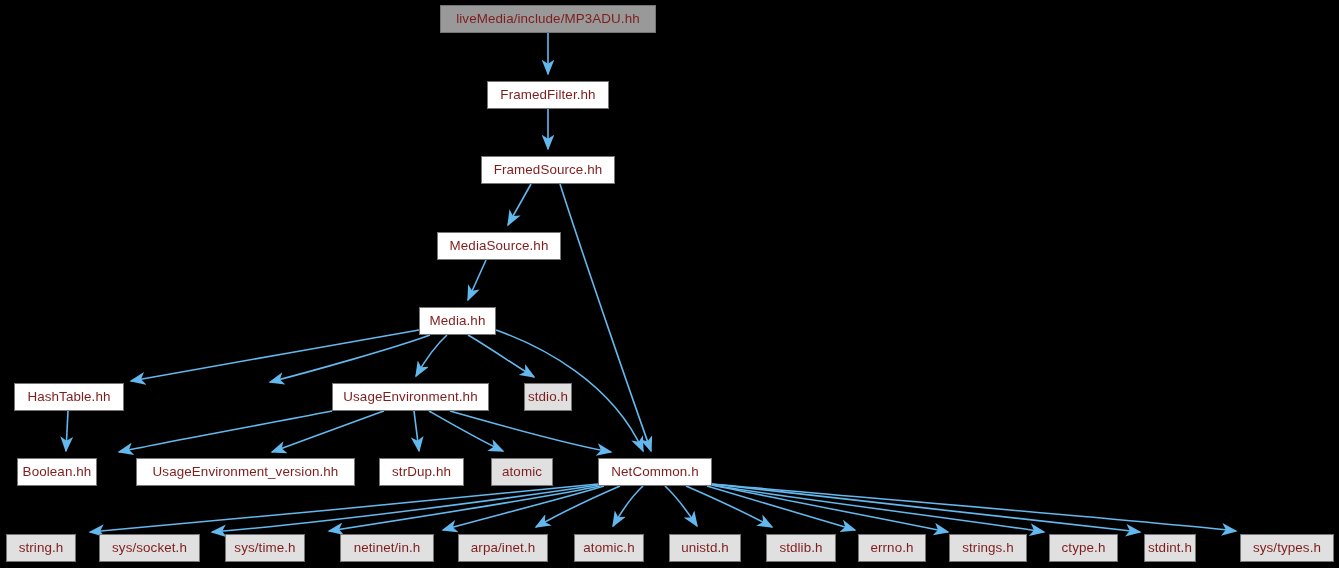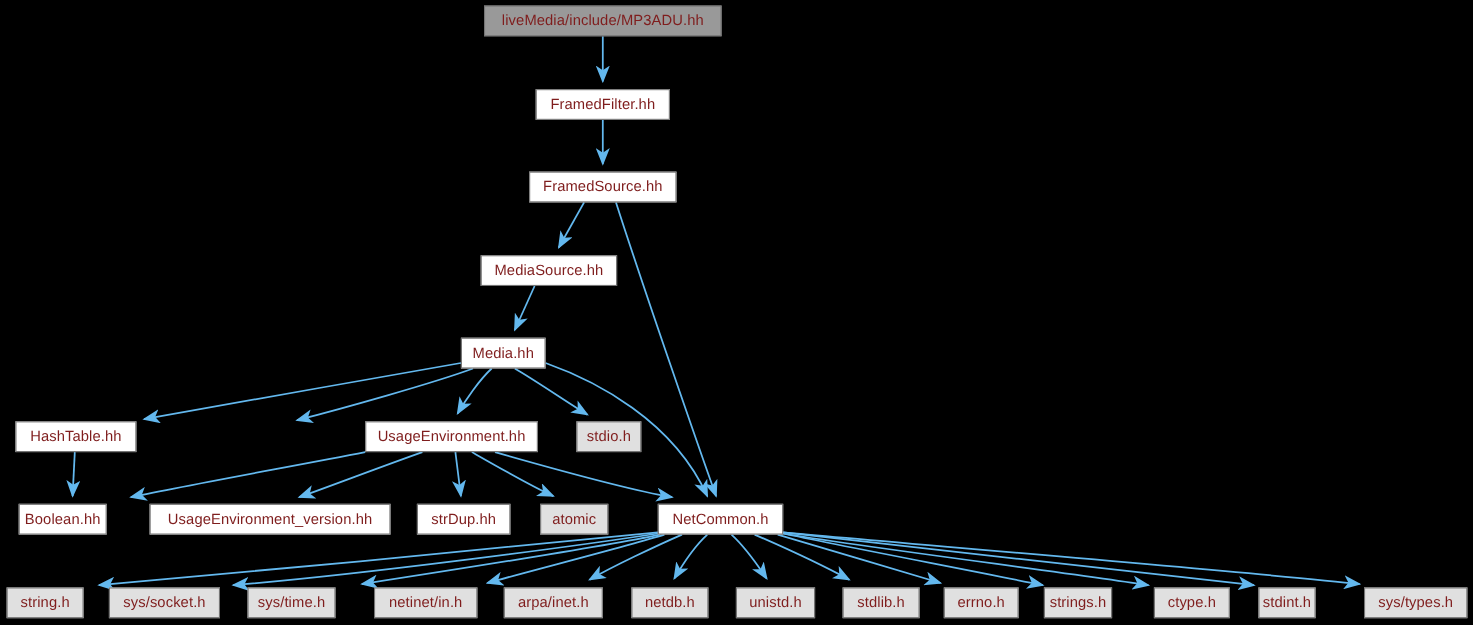--- a/index.html
+++ b/index.html
@@ -111,21 +111,21 @@
       </div>
       <div class="graph-node" style="left: 419px; top: 307px; width: 77px; height: 28px;">
         <span>Media.hh</span>
       </div>
       <div class="graph-node" style="left: 14px; top: 383px; width: 110px; height: 28px;">
         <span>HashTable.hh</span>
       </div>
       <div class="graph-node" style="left: 332px; top: 383px; width: 157px; height: 28px;">
         <span>UsageEnvironment.hh</span>
       </div>
-      <div class="graph-node system" style="left: 524px; top: 383px; width: 59px; height: 28px;">
+      <div class="graph-node system" style="left: 524px; top: 383px; width: 48px; height: 28px;">
         <span>stdio.h</span>
       </div>
       <div class="graph-node" style="left: 17px; top: 458px; width: 80px; height: 28px;">
         <span>Boolean.hh</span>
       </div>
       <div class="graph-node" style="left: 136px; top: 458px; width: 219px; height: 28px;">
         <span>UsageEnvironment_version.hh</span>
       </div>
       <div class="graph-node" style="left: 379px; top: 458px; width: 85px; height: 28px;">
         <span>strDup.hh</span>
@@ -145,32 +145,32 @@
       <div class="graph-node system" style="left: 225px; top: 534px; width: 80px; height: 28px;">
         <span>sys/time.h</span>
       </div>
       <div class="graph-node system" style="left: 340px; top: 534px; width: 94px; height: 28px;">
         <span>netinet/in.h</span>
       </div>
       <div class="graph-node system" style="left: 458px; top: 534px; width: 90px; height: 28px;">
         <span>arpa/inet.h</span>
       </div>
       <div class="graph-node system" style="left: 574px; top: 534px; width: 70px; height: 28px;">
-        <span>netdb.h</span>
+        <span>atomic.h</span>
       </div>
       <div class="graph-node system" style="left: 669px; top: 534px; width: 72px; height: 28px;">
         <span>unistd.h</span>
       </div>
       <div class="graph-node system" style="left: 766px; top: 534px; width: 70px; height: 28px;">
         <span>stdlib.h</span>
       </div>
       <div class="graph-node system" style="left: 858px; top: 534px; width: 68px; height: 28px;">
         <span>errno.h</span>
       </div>
-      <div class="graph-node system" style="left: 949px; top: 534px; width: 62px; height: 28px;">
+      <div class="graph-node system" style="left: 949px; top: 534px; width: 78px; height: 28px;">
         <span>strings.h</span>
       </div>
       <div class="graph-node system" style="left: 1049px; top: 534px; width: 69px; height: 28px;">
         <span>ctype.h</span>
       </div>
       <div class="graph-node system" style="left: 1144px; top: 534px; width: 52px; height: 28px;">
         <span>stdint.h</span>
       </div>
       <div class="graph-node system" style="left: 1240px; top: 534px; width: 94px; height: 28px;">
         <span>sys/types.h</span>

